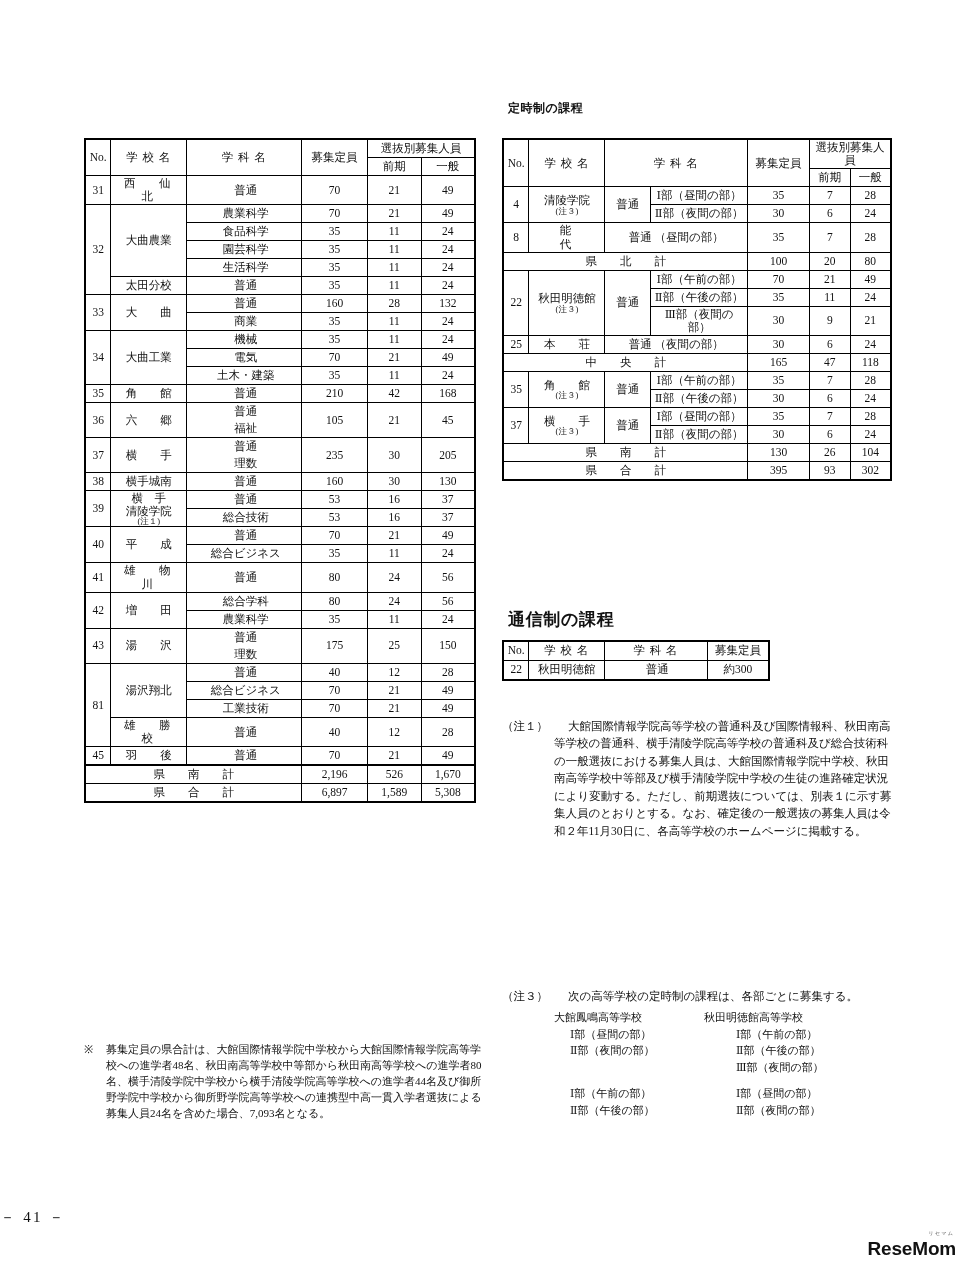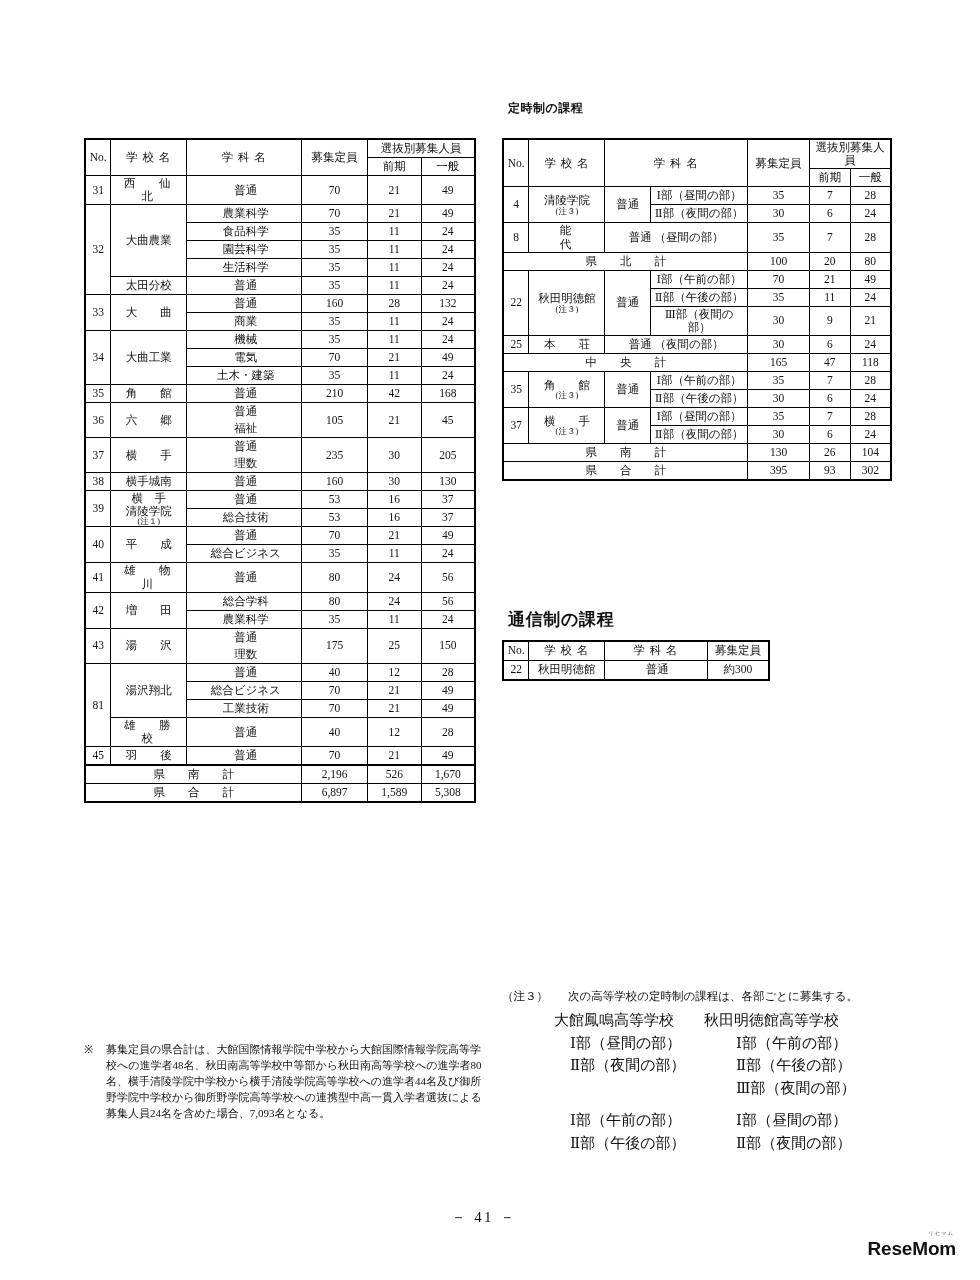--- a/index.html
+++ b/index.html
@@ -130,35 +130,35 @@
     text-indent: 0;
   }
   .note .bodytext .first { display: block; text-indent: 14px; }
   #note1 { left: 502px; top: 718px; }
   #note2 { left: 502px; top: 870px; }
   #note3 { left: 502px; top: 988px; }
 
   .n3list {
     margin-left: 52px;
     margin-top: 4px;
-    font-size: 15px;
+    font-size: 11px;
     line-height: 1.5;
   }
   .n3row { display: flex; }
   .n3col { width: 150px; }
   .n3col.ind { padding-left: 16px; }
   .n3gap { height: 10px; }
 
   
   #pagenum {
     position: absolute;
     left: 0;
     right: 12px;
     top: 1208px;
-    text-align: center;
+    text-align: left;
     font-size: 15px;
     letter-spacing: 0.15em;
   }
   #logo {
     position: absolute;
     right: 24px;
     top: 1238px;
     font-family: "Liberation Sans", sans-serif;
     font-size: 19px;
     font-weight: bold;
@@ -639,20 +639,26 @@
       <tr>
         <td>22</td>
         <td>秋田明徳館</td>
         <td class="subj">普通</td>
         <td>約300</td>
       </tr>
     </tbody>
       </table>
   </div>
 
+  <div class="note" id="note1">
+    <span class="lbl">（注１）</span>
+    <div class="bodytext">
+      <span class="first">大館国際情報学院高等学校の普通科及び国際情報科、秋田南高等学校の普通科、横手清陵学院高等学校の普通科及び総合技術科の一般選抜における募集人員は、大館国際情報学院中学校、秋田南高等学校中等部及び横手清陵学院中学校の生徒の進路確定状況により変動する。ただし、前期選抜については、別表１に示す募集人員のとおりとする。なお、確定後の一般選抜の募集人員は令和２年11月30日に、各高等学校のホームページに掲載する。</span>
+    </div>
+  </div>
 
 
   <div class="note" id="note3">
     <span class="lbl">（注３）</span>
     <div class="bodytext">
       <span class="first">次の高等学校の定時制の課程は、各部ごとに募集する。</span>
     </div>
     <div class="n3list">
       <div class="n3row">
         <div class="n3col">大館鳳鳴高等学校</div>

